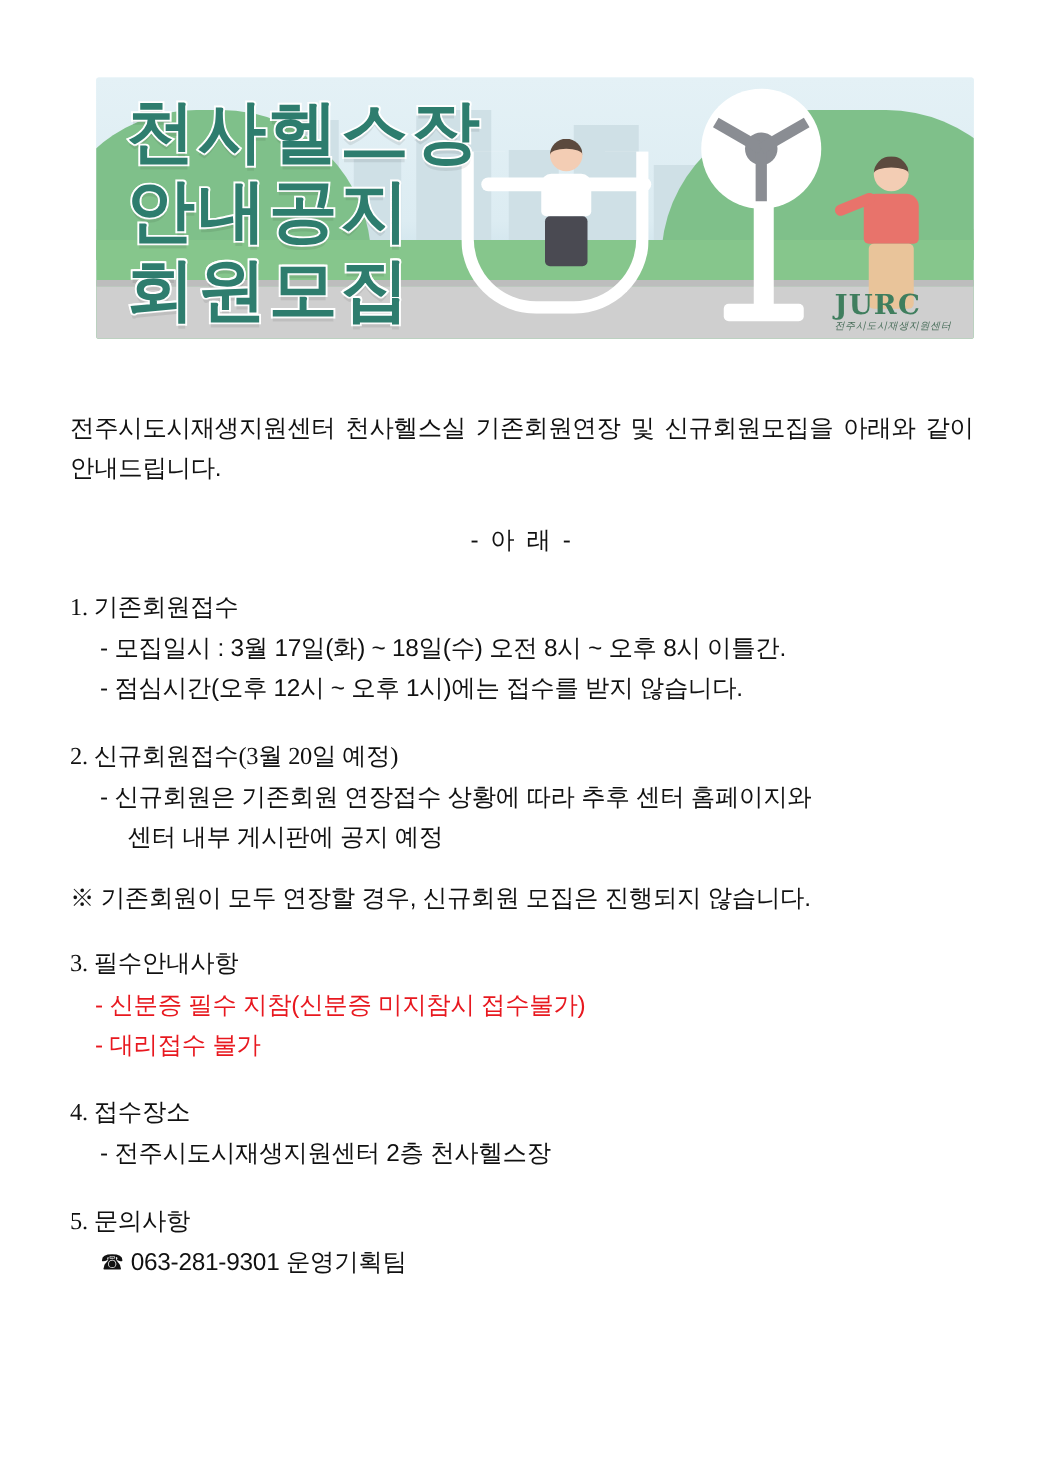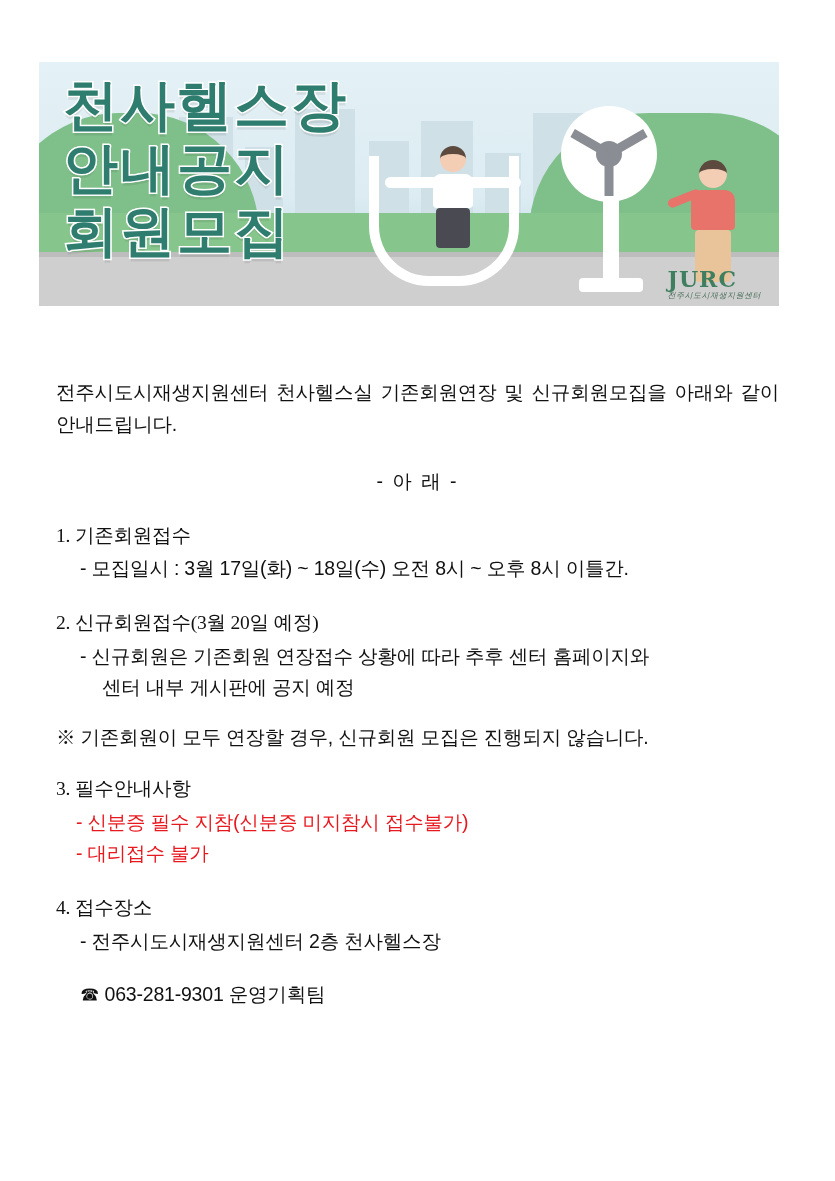--- a/index.html
+++ b/index.html
@@ -20,22 +20,22 @@
     width: 835px;
     height: 1181px;
     box-sizing: border-box;
     padding: 0;
     position: relative;
   }
 
   
   .banner {
     position: relative;
-    margin: 62px 56px 0 39px;
-    height: 244px;
+    margin: 62px 56px 0 77px;
+    height: 209px;
     border-radius: 2px;
     overflow: hidden;
     background: linear-gradient(#dff0f5 0%, #dff0f5 58%, #9fd19a 58%, #9fd19a 100%);
   }
   .banner-sky {
     position: absolute;
     inset: 0;
     background: linear-gradient(180deg, #e4f1f6 0%, #dcecf2 55%, #d6e8ef 62%, #d6e8ef 62%);
   }
   .skyline {
@@ -233,21 +233,21 @@
   .logo-sub {
     font-size: 8px;
     color: #4b6f5c;
     margin-top: 2px;
     letter-spacing: 0.5px;
     font-style: italic;
   }
 
   
   .content {
-    margin: 18px 56px;
+    margin: 4px 56px;
     padding-top: 32px;
     font-size: 19.5px;
     line-height: 1.62;
     color: #111;
   }
   .intro {
     font-size: 19.5px;
     line-height: 1.66;
     text-align: justify;
     word-break: keep-all;
@@ -355,20 +355,21 @@
 
   <div class="content">
 
     <p class="intro">전주시도시재생지원센터 천사헬스실 기존회원연장 및 신규회원모집을 아래와 같이 안내드립니다.</p>
 
     <div class="center-label">- 아   래 -</div>
 
     <div class="section">
       <div class="sec-head">1. 기존회원접수</div>
       <div class="sec-line">- 모집일시 : 3월 17일(화) ~ 18일(수) 오전 8시 ~ 오후 8시 이틀간.</div>
+      <div class="sec-line">- 점심시간(오후 12시 ~ 오후 1시)에는 접수를 받지 않습니다.</div>
     </div>
 
     <div class="gap-sm"></div>
 
     <div class="section">
       <div class="sec-head">2. 신규회원접수(3월 20일 예정)</div>
       <div class="sec-line">- 신규회원은 기존회원 연장접수 상황에 따라 추후 센터 홈페이지와</div>
       <div class="sec-line cont">센터 내부 게시판에 공지 예정</div>
     </div>
 
@@ -383,17 +384,18 @@
     <div class="gap-sm"></div>
 
     <div class="section">
       <div class="sec-head">4. 접수장소</div>
       <div class="sec-line">- 전주시도시재생지원센터 2층 천사헬스장</div>
     </div>
 
     <div class="gap-sm"></div>
 
     <div class="section">
+      <div class="sec-head">5. 문의사항</div>
       <div class="sec-line">☎ 063-281-9301 운영기획팀</div>
     </div>
 
   </div>
 </div>
 
 </body></html>

